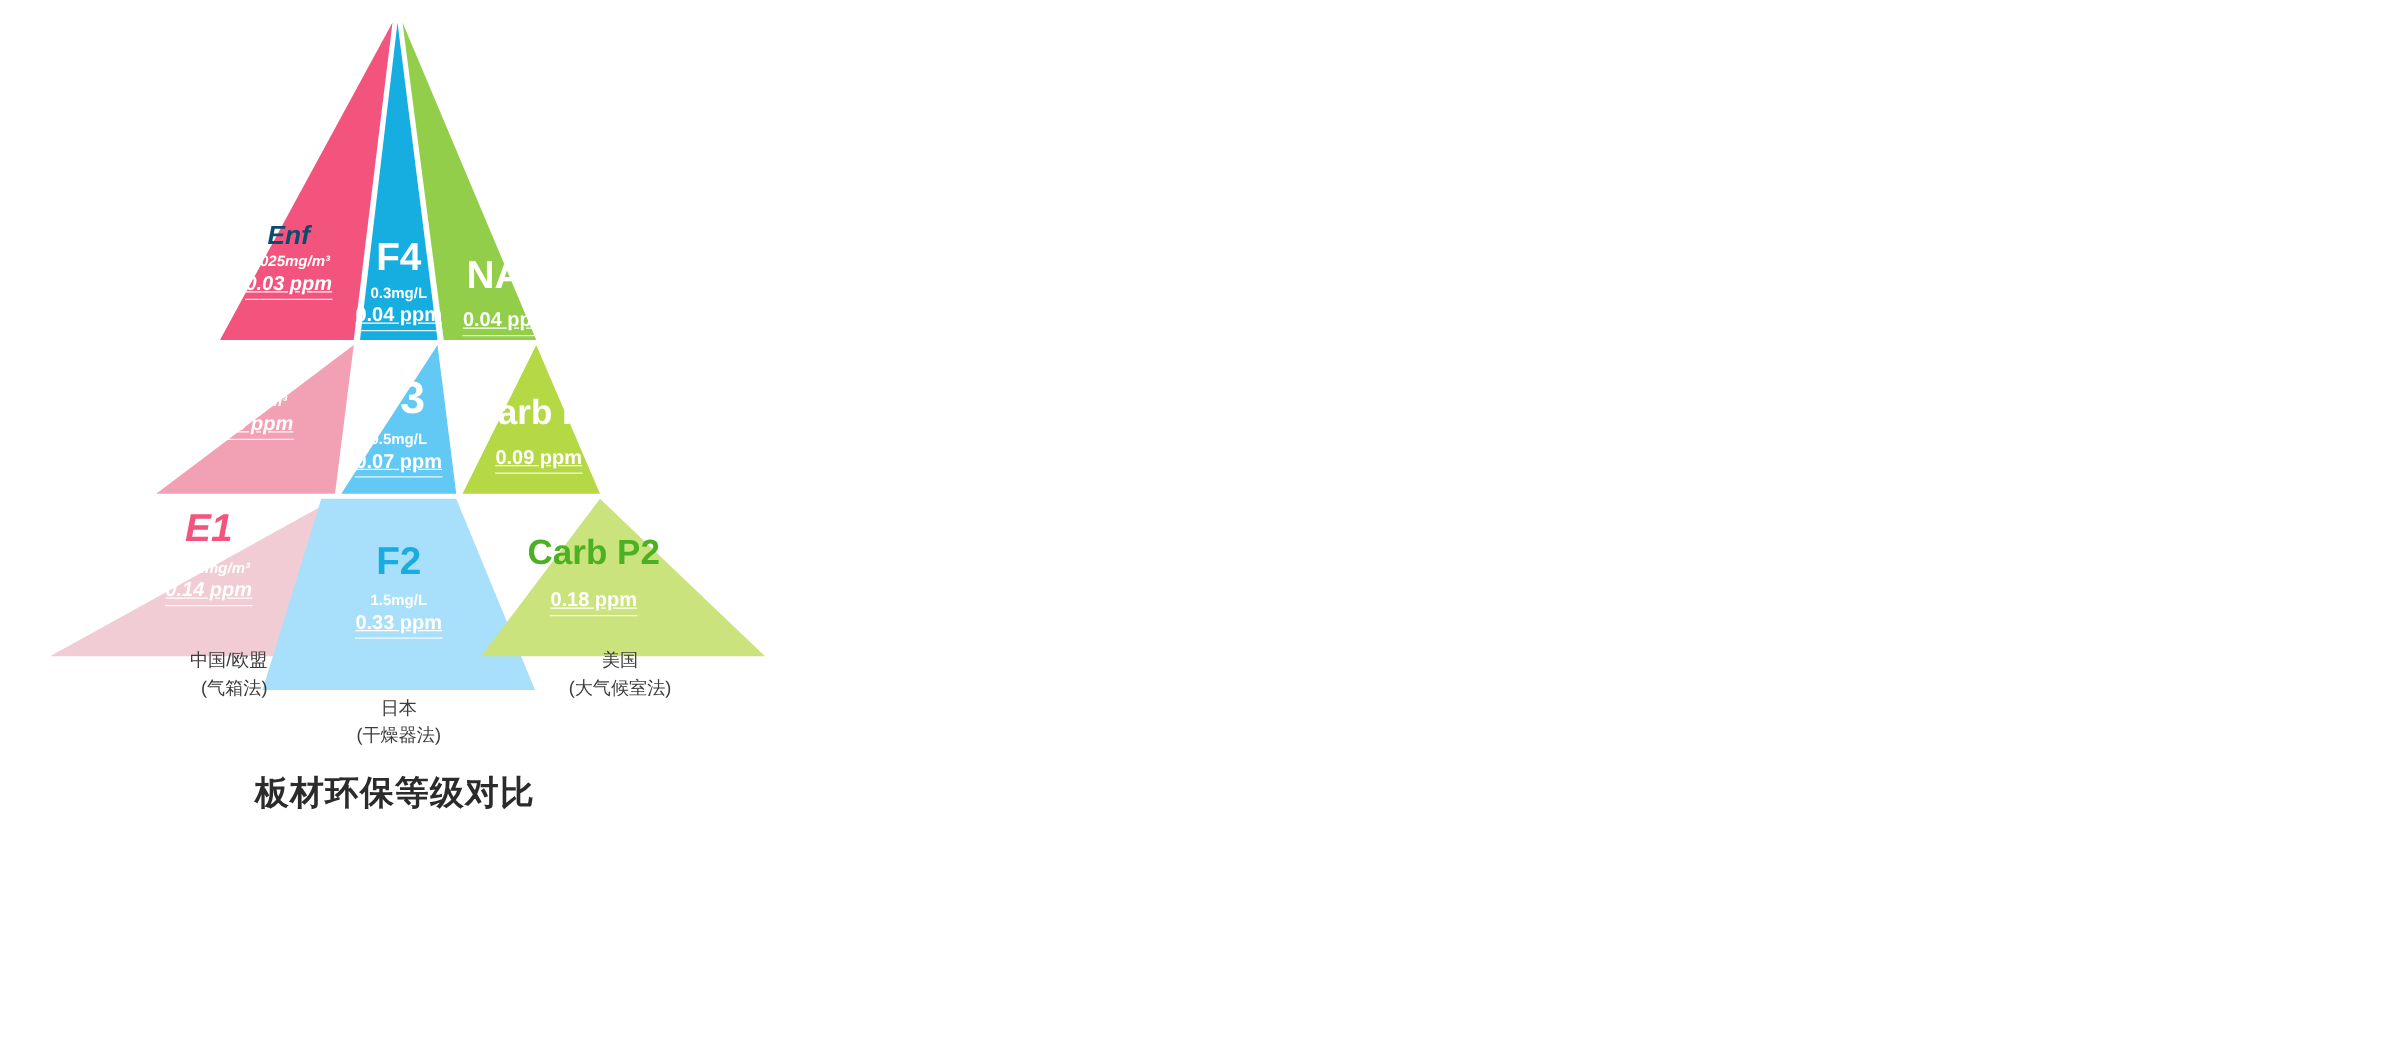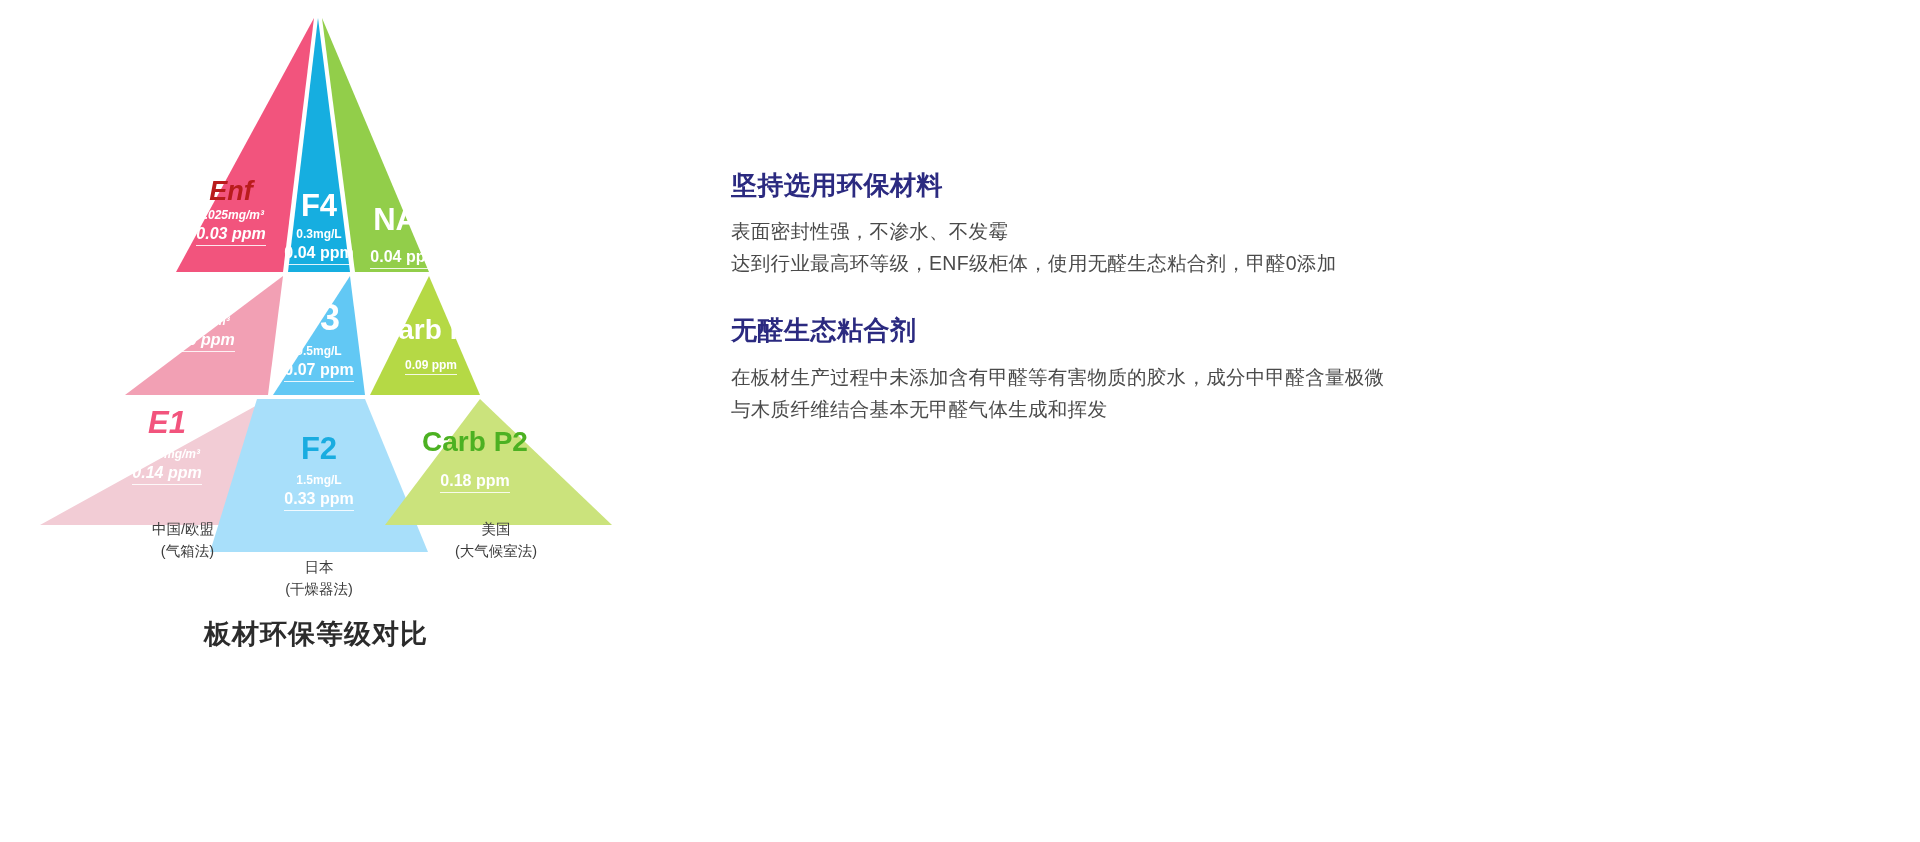--- a/index.html
+++ b/index.html
@@ -18,21 +18,21 @@
   .grade{
     font-weight:bold;line-height:1;white-space:nowrap;
   }
   .grade.ital{font-style:italic;}
   .unit{
     font-weight:bold;line-height:1;white-space:nowrap;margin-top:4px;
   }
   .unit.ital{font-style:italic;}
   .ppm{
     font-weight:bold;line-height:1;white-space:nowrap;margin-top:5px;
-    display:inline-block;padding-bottom:3px;
+    display:inline-block;padding-bottom:3px;text-decoration:underline;
   }
   .ppm.ital{font-style:italic;}
 
   
   .caption{
     position:absolute;text-align:center;color:#3c3c3c;
     font-size:14.5px;line-height:1.55;white-space:nowrap;
   }
   
   #chart-title{
@@ -68,21 +68,21 @@
       <polygon points="318,18 350,272 288,272" fill="#16aee0"></polygon>
       <polygon points="350,276 365,395 273,395" fill="#62c8f4"></polygon>
       <polygon points="365,399 428,552 210,552 257,399" fill="#a8dffa"></polygon>
 
       <polygon points="322,18 429,272 355,272" fill="#92ce4a"></polygon>
       <polygon points="429,276 480,395 370,395" fill="#b5d945"></polygon>
       <polygon points="480,399 612,525 385,525" fill="#cbe37c"></polygon>
     </svg>
 
     <div class="cellText" style="left:166px;top:178px;width:130px;">
-      <div class="grade ital" style="font-size:27px;color:#b91c1c;">Enf</div>
+      <div class="grade ital" style="font-size:21px;color:#0c4a6e;">Enf</div>
       <div class="unit ital" style="font-size:12px;color:#ffffff;">0.025mg/m³</div>
       <div class="ppm ital" style="font-size:16px;color:#ffffff;border-bottom:1.5px solid rgba(255,255,255,.85);">0.03 ppm</div>
     </div>
 
     <div class="cellText" style="left:130px;top:276px;width:140px;">
       <div class="grade ital" style="font-size:31px;color:#ffffff;">E0</div>
       <div class="unit ital" style="font-size:12px;color:#ffffff;margin-top:8px;">0.05mg/m³</div>
       <div class="ppm ital" style="font-size:16px;color:#ffffff;border-bottom:1.5px solid rgba(255,255,255,.85);">0.06 ppm</div>
     </div>
 
@@ -110,21 +110,21 @@
       <div class="ppm" style="font-size:16px;color:#ffffff;border-bottom:1.5px solid rgba(255,255,255,.85);">0.33 ppm</div>
     </div>
 
     <div class="cellText" style="left:340px;top:204px;width:130px;">
       <div class="grade" style="font-size:31px;color:#ffffff;">NAF</div>
       <div class="ppm" style="font-size:16px;color:#ffffff;border-bottom:1.5px solid rgba(255,255,255,.85);margin-top:14px;">0.04 ppm</div>
     </div>
 
     <div class="cellText" style="left:356px;top:316px;width:150px;">
       <div class="grade" style="font-size:28px;color:#ffffff;">Carb P2</div>
-      <div class="ppm" style="font-size:12px;color:#ffffff;border-bottom:1.5px solid rgba(255,255,255,.85);margin-top:15px;">0.09 ppm</div>
+      <div class="ppm" style="font-size:16px;color:#ffffff;border-bottom:1.5px solid rgba(255,255,255,.85);margin-top:15px;">0.09 ppm</div>
     </div>
 
     <div class="cellText" style="left:390px;top:428px;width:170px;">
       <div class="grade" style="font-size:28px;color:#4cb122;">Carb P2</div>
       <div class="ppm" style="font-size:16px;color:#ffffff;border-bottom:1.5px solid rgba(255,255,255,.85);margin-top:17px;">0.18 ppm</div>
     </div>
 
     <div class="caption" style="left:68px;top:518px;width:146px;text-align:right;">
       <div>中国/欧盟</div>
       <div>(气箱法)</div>
@@ -136,29 +136,14 @@
     </div>
 
     <div class="caption" style="left:406px;top:518px;width:180px;">
       <div>美国</div>
       <div>(大气候室法)</div>
     </div>
 
     <div id="chart-title" style="left:204px;top:616px;">板材环保等级对比</div>
   </div>
 
-  <div id="right-panel">
-
-    <div class="blk">
-      <div class="blk-title">坚持选用环保材料</div>
-      <p class="blk-line">表面密封性强，不渗水、不发霉</p>
-      <p class="blk-line">达到行业最高环等级，ENF级柜体，使用无醛生态粘合剂，甲醛0添加</p>
-    </div>
-
-    <div class="blk">
-      <div class="blk-title">无醛生态粘合剂</div>
-      <p class="blk-line">在板材生产过程中未添加含有甲醛等有害物质的胶水，成分中甲醛含量极微</p>
-      <p class="blk-line">与木质纤维结合基本无甲醛气体生成和挥发</p>
-    </div>
-
-  </div>
 
 </div>
 
 </body></html>

